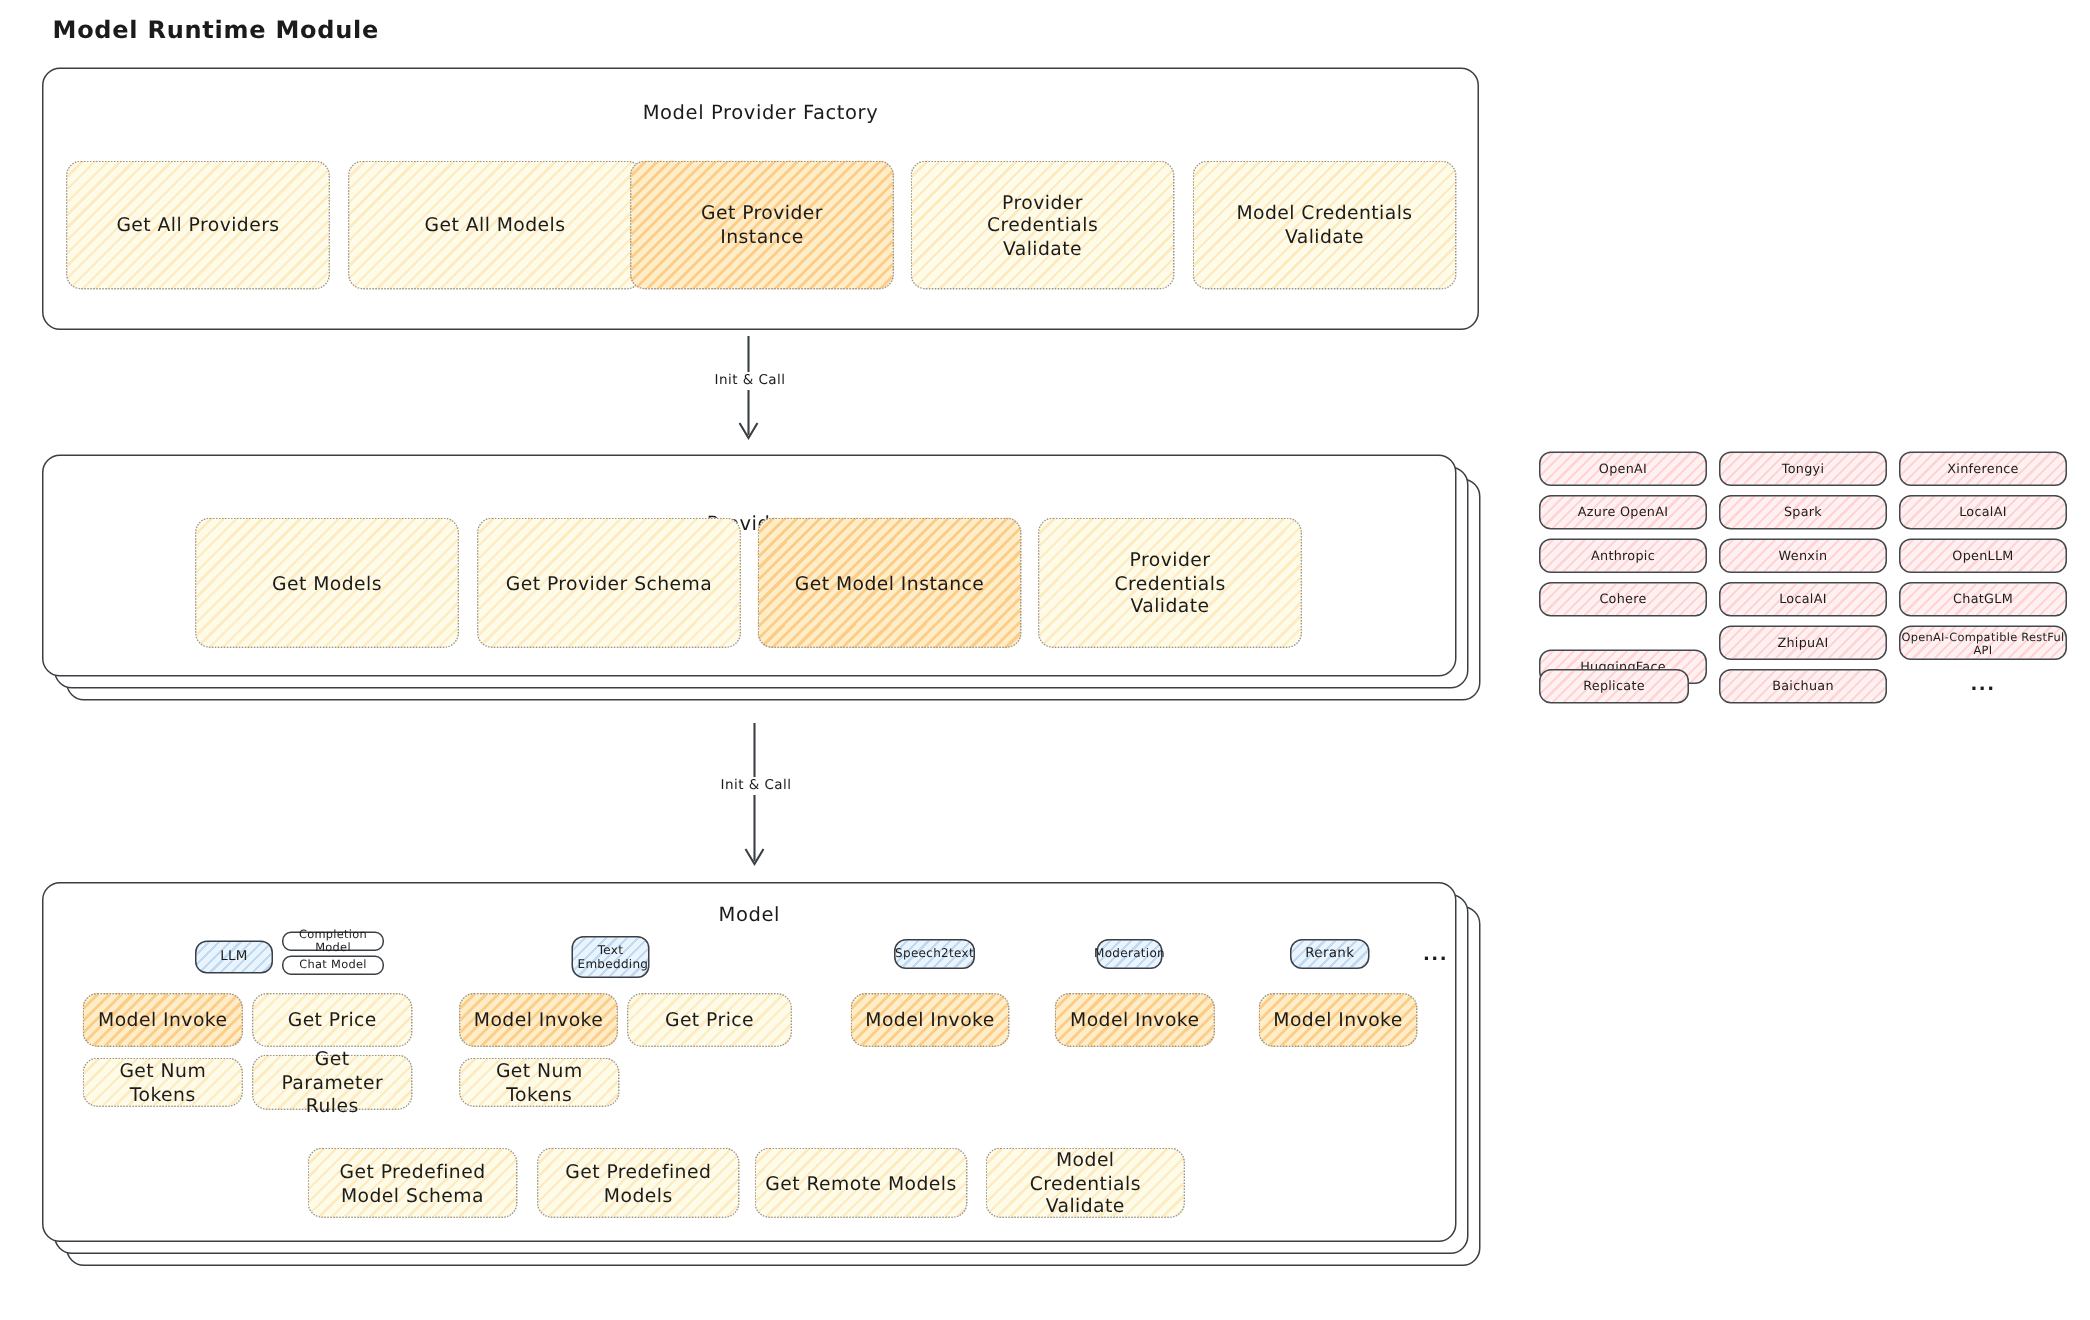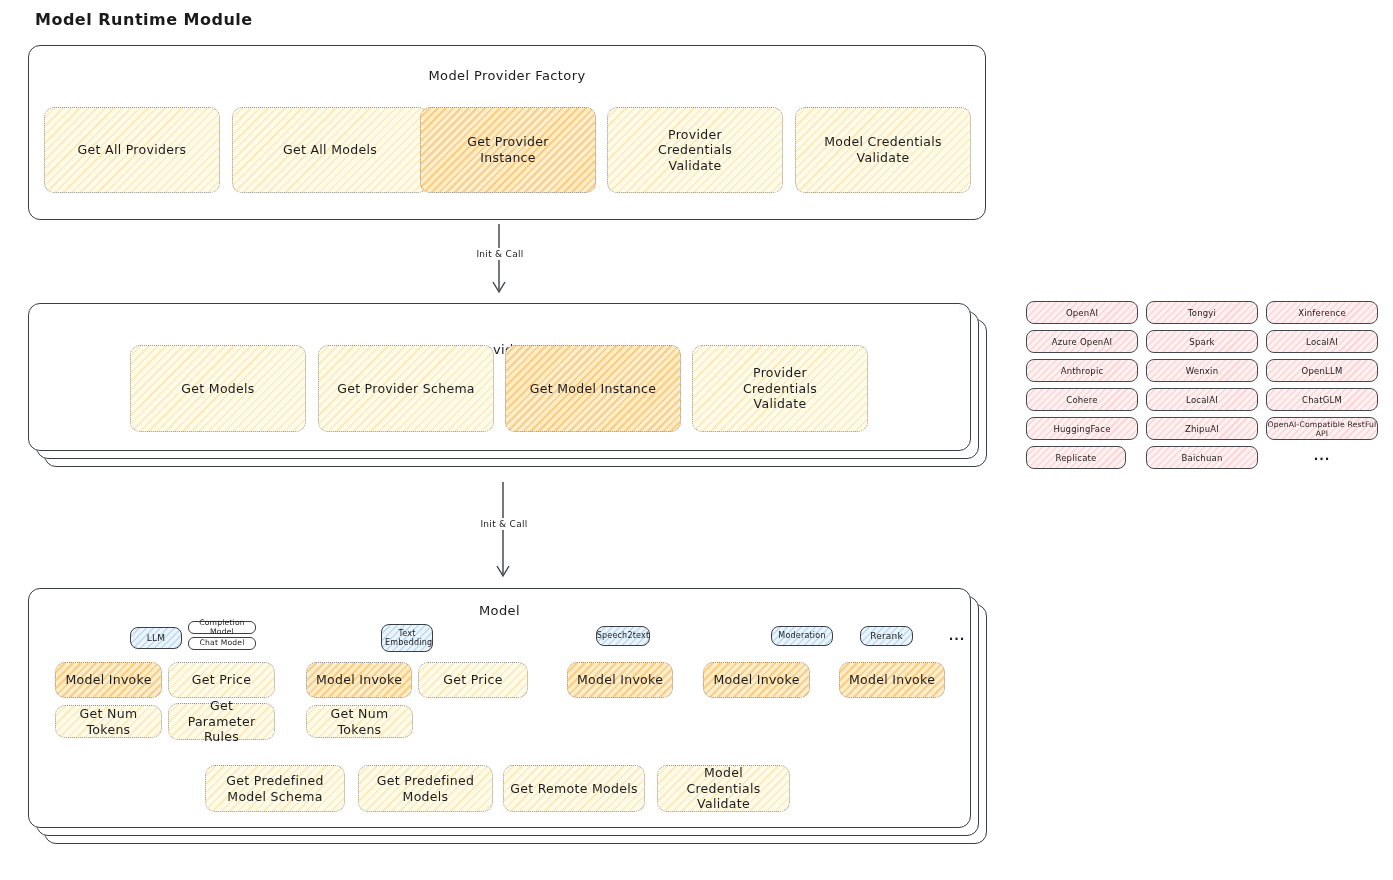--- a/index.html
+++ b/index.html
@@ -167,21 +167,21 @@
 <div class="abs pill" style="left:1026px; top:388px; width:112px; height:23px;">
     <span>Cohere</span>
   </div>
 <div class="abs pill" style="left:1146px; top:388px; width:112px; height:23px;">
     <span>LocalAI</span>
   </div>
 <div class="abs pill" style="left:1266px; top:388px; width:112px; height:23px;">
     <span>ChatGLM</span>
   </div>
 
-<div class="abs pill" style="left:1026px; top:417px; width:112px; height:23px;">
+<div class="abs pill" style="left:1026px; top:433px; width:112px; height:23px;">
     <span>HuggingFace</span>
   </div>
 <div class="abs pill" style="left:1146px; top:417px; width:112px; height:23px;">
     <span>ZhipuAI</span>
   </div>
 <div class="abs pill tight" style="left:1266px; top:417px; width:112px; height:23px;">
     <span>OpenAI-Compatible RestFul API</span>
   </div>
 
 <div class="abs pill" style="left:1026px; top:446px; width:100px; height:23px;">
@@ -212,21 +212,21 @@
   </div>
 <div class="abs chip mini" style="left:188px; top:637px; width:68px; height:13px;">
     <span>Chat Model</span>
   </div>
 <div class="abs chip" style="left:381px; top:624px; width:52px; height:28px; font-size:8px;">
     <span style="max-width:44px;">Text Embedding</span>
   </div>
 <div class="abs chip" style="left:596px; top:626px; width:54px; height:20px; font-size:8px;">
     <span>Speech2text</span>
   </div>
-<div class="abs chip" style="left:731px; top:626px; width:62px; height:20px; font-size:8px;margin-left:40px;">
+<div class="abs chip" style="left:731px; top:626px; width:44px; height:20px; font-size:8px;">
     <span>Moderation</span>
   </div>
 <div class="abs chip" style="left:860px; top:626px; width:53px; height:20px;">
     <span>Rerank</span>
   </div>
 <div class="abs dots" style="left:945px; top:629px; width:24px; text-align:center;">...</div>
 
 <div class="abs node orange" style="left:55px;  top:662px; width:107px; height:36px;">
     <span>Model Invoke</span>
   </div>

